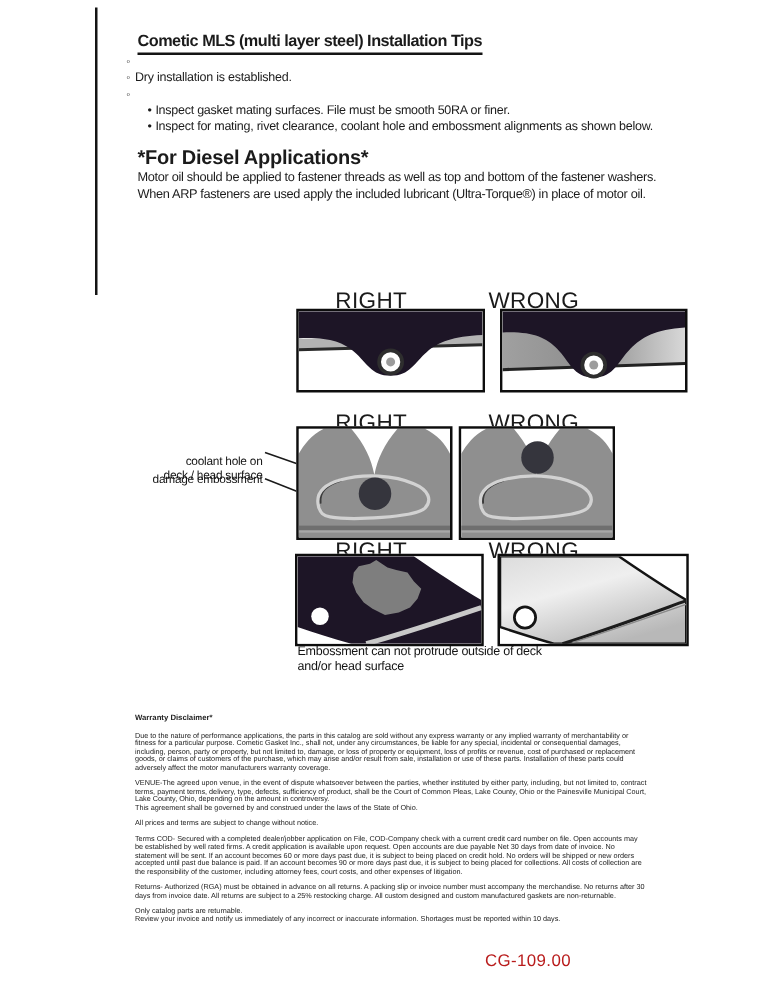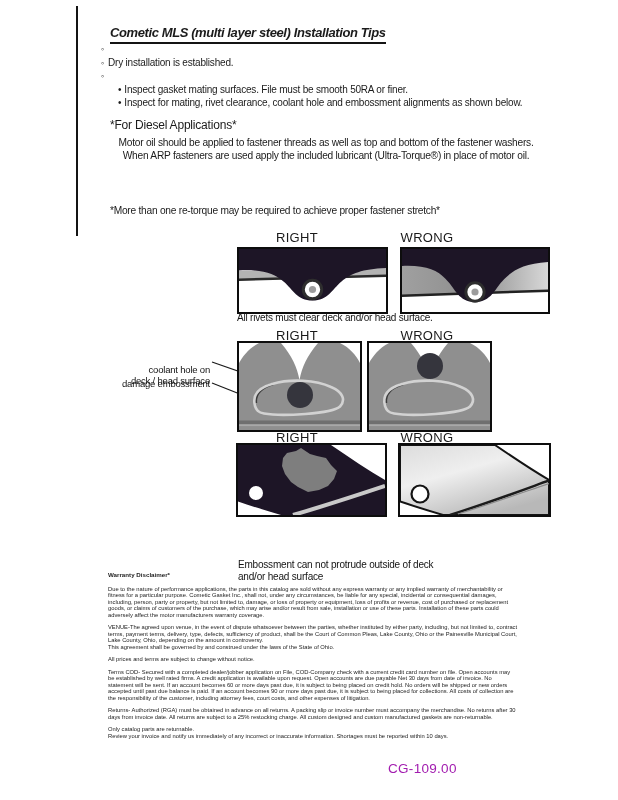--- a/index.html
+++ b/index.html
@@ -1,43 +1,43 @@
 <!DOCTYPE html>
 <html><head>
 <meta charset="utf-8">
 <style>
   html,body{margin:0;padding:0;}
   body{width:618px;height:800px;background:#fff;font-family:"Liberation Sans",sans-serif;color:#1b1b1b;}
   .page{position:relative;width:618px;height:800px;background:#ffffff;overflow:hidden;}
   .vrule{position:absolute;left:76px;top:6px;width:2px;height:230px;background:#141414;}
   .title{position:absolute;left:110px;top:25px;font-size:13px;font-weight:bold;letter-spacing:-0.4px;
-         border-bottom:2px solid #141414;padding-bottom:2px;white-space:nowrap;font-style:italic;}
+         border-bottom:2px solid #141414;padding-bottom:2px;white-space:nowrap;}
   .bullets{position:absolute;left:101px;top:43px;font-size:10px;letter-spacing:-0.2px;}
   .b{display:flex;align-items:baseline;line-height:13px;white-space:nowrap;}
   .b .m1{font-size:9px;margin-right:4px;}
   .b.sub{margin-left:17px;}
   .b .m2{font-size:10px;margin-right:3px;}
-  .diesel-h{position:absolute;left:110px;top:118px;font-size:12px;font-weight:normal;letter-spacing:-0.2px;}
+  .diesel-h{position:absolute;left:110px;top:118px;font-size:16px;font-weight:bold;letter-spacing:-0.2px;}
   .para{position:absolute;left:110px;width:432px;font-size:10.2px;line-height:13px;letter-spacing:-0.25px;}
-  #para1{top:136px;text-align:center;}
+  #para1{top:136px;}
   #para2{top:166px;}
   #note{top:204px;width:480px;white-space:nowrap;}
-  .dlabel{position:absolute;width:100px;text-align:center;font-size:13px;letter-spacing:0.3px;color:#1a1a1a;}
+  .dlabel{position:absolute;width:100px;text-align:center;font-size:18px;letter-spacing:0.3px;color:#1a1a1a;}
   .dbox{position:absolute;border:2px solid #0d0d0d;background:#fff;}
   .dbox svg{display:block;width:100%;height:100%;}
   .caption{position:absolute;font-size:10px;font-weight:500;letter-spacing:-0.2px;color:#141414;}
   .pre{white-space:pre-line;}
   .ann{position:absolute;text-align:right;font-size:9.5px;line-height:11px;letter-spacing:-0.2px;color:#141414;}
   #ann-coolant{left:112px;top:364px;width:98px;}
   #ann-emboss{left:103px;top:378px;width:107px;}
   #leader-svg{position:absolute;left:205px;top:350px;width:100px;height:60px;}
   .warranty{position:absolute;left:108px;top:572px;width:410px;font-size:5.8px;line-height:6.5px;color:#232323;}
   .warranty .wh{font-size:6.2px;font-weight:bold;margin:0 0 7px 0;}
   .warranty p{margin:0 0 6px 0;white-space:pre-line;}
-  .docnum{position:absolute;left:388px;top:761px;font-size:13.5px;letter-spacing:0.3px;color:#a21caf;}
+  .docnum{position:absolute;left:388px;top:761px;font-size:13.5px;letter-spacing:0.3px;color:#b91c1c;}
 </style>
 </head>
 <body>
 
 <div class="page">
 
   <div class="vrule"></div>
 
   <div class="title">Cometic MLS (multi layer steel) Installation Tips</div>
 
@@ -57,21 +57,20 @@
       <span>Inspect gasket mating surfaces.  File must be smooth 50RA or finer.</span>
     </div>
     <div class="b sub">
       <span class="m2">•</span>
       <span>Inspect for mating, rivet clearance, coolant hole and embossment alignments as shown below.</span>
     </div>
   </div>
 
   <div class="diesel-h">*For Diesel Applications*</div>
   <div class="para" id="para1">Motor oil should be applied to fastener threads as well as top and bottom of the fastener washers. When ARP fasteners are used apply the included lubricant (Ultra-Torque®) in place of motor oil.</div>
-  <div class="para" id="note">*More than one re-torque may be required to achieve proper fastener stretch*</div>
 
   <div class="dlabel" style="left:247px;top:230px;">RIGHT</div>
   <div class="dlabel" style="left:377px;top:230px;">WRONG</div>
 
   <div class="dbox" style="left:237px;top:247px;width:147px;height:63px;">
     <svg viewBox="0 0 147 63" preserveAspectRatio="none">
       <rect width="147" height="63" fill="#ffffff"></rect>
       <polygon points="0,22 147,19 147,27 0,31" fill="#b3b3b3"></polygon>
       <polygon points="0,29.5 147,25.5 147,28 0,32" fill="#2a2a2a"></polygon>
       <path d="M0,0 H147 V19 C123,20 112,24.5 102.5,32.5 C92.5,41 89,51.5 73.5,51.5 C58,51.5 54.5,41 44.5,32.5 C35,24.5 24,20.5 0,21.5 Z" fill="#1d1526"></path>
@@ -91,21 +90,20 @@
       </defs>
       <rect width="147" height="63" fill="#ffffff"></rect>
       <polygon points="0,16 147,12 147,42 0,47" fill="url(#g1)"></polygon>
       <polygon points="0,45.5 147,40.5 147,43 0,48" fill="#222222"></polygon>
       <path d="M0,0 H147 V13 C123,14.5 112,21 103,30 C93,40 90,53 73.5,53 C57,53 54,40 44,30 C35,21 24,16 0,17 Z" fill="#1d1526"></path>
       <circle cx="73.5" cy="43" r="9.2" fill="#ffffff" stroke="#2e2e2e" stroke-width="3"></circle>
       <circle cx="73.5" cy="43" r="3.6" fill="#9c9c9c"></circle>
     </svg>
   </div>
 
-  <div class="caption" style="left:237px;top:312px;">All rivets must clear deck and/or head surface.</div>
 
   <div class="dlabel" style="left:247px;top:328px;">RIGHT</div>
   <div class="dlabel" style="left:377px;top:328px;">WRONG</div>
 
   <div class="ann pre" id="ann-coolant">coolant hole on
 deck / head surface</div>
   <div class="ann" id="ann-emboss">damage embossment</div>
 
   <svg id="leader-svg" viewBox="0 0 100 60">
     <line x1="7" y1="12" x2="87" y2="40" stroke="#1a1a1a" stroke-width="1.2"></line>
@@ -164,21 +162,21 @@
         </linearGradient>
       </defs>
       <rect width="149" height="70" fill="#ffffff"></rect>
       <path d="M0,0 H95 C114,13 132,25 149,35 L149,70 H43 C28,65.5 13,61 0,56.5 Z" fill="url(#g3)" stroke="#141414" stroke-width="2"></path>
       <path d="M50,70 C88,58 120,46 149,35.5" stroke="#1c1c1c" stroke-width="2.5" fill="none"></path>
       <path d="M58,69 C92,58.5 124,47 149,38.5" stroke="#8a8a8a" stroke-width="1.2" fill="none"></path>
       <circle cx="20" cy="49" r="8.5" fill="#ffffff" stroke="#141414" stroke-width="2.2"></circle>
     </svg>
   </div>
 
-  <div class="caption pre" style="left:238px;top:516px;line-height:12px;margin-top:43px;">Embossment can not protrude outside of deck
+  <div class="caption pre" style="left:238px;top:516px;line-height:12px;">Embossment can not protrude outside of deck
 and/or head surface</div>
 
   <div class="warranty">
     <div class="wh">Warranty Disclaimer*</div>
     <p>Due to the nature of performance applications, the parts in this catalog are sold without any express warranty or any implied warranty of merchantability or fitness for a particular purpose.  Cometic Gasket Inc., shall not, under any circumstances, be liable for any special, incidental or consequential damages, including, person, party or property, but not limited to, damage, or loss of property or equipment, loss of profits or revenue, cost of purchased or replacement goods, or claims of customers of the purchase, which may arise and/or result from sale, installation or use of these parts.  Installation of these parts could adversely affect the motor manufacturers warranty coverage.</p>
     <p>VENUE-The agreed upon venue, in the event of dispute whatsoever between the parties, whether instituted by either party, including, but not limited to, contract terms, payment terms, delivery, type, defects, sufficiency of product, shall be the Court of Common Pleas, Lake County, Ohio or the Painesville Municipal Court, Lake County, Ohio, depending on the amount in controversy.
 This agreement shall be governed by and construed under the laws of the State of Ohio.</p>
     <p>All prices and terms are subject to change without notice.</p>
     <p>Terms COD- Secured with a completed dealer/jobber application on File, COD-Company check with a current credit card number on file.  Open accounts may be established by well rated firms.  A credit application is available upon request.  Open accounts are due payable Net 30 days from date of invoice.  No statement will be sent.  If an account becomes 60 or more days past due, it is subject to being placed on credit hold.  No orders will be shipped or new orders accepted until past due balance is paid.  If an account becomes 90 or more days past due, it is subject to being placed for collections.  All costs of collection are the responsibility of the customer, including attorney fees, court costs, and other expenses of litigation.</p>
     <p>Returns- Authorized (RGA) must be obtained in advance on all returns.  A packing slip or invoice number must accompany the merchandise.  No returns after 30 days from invoice date.  All returns are subject to a 25% restocking charge.  All custom designed and custom manufactured gaskets are non-returnable.</p>

